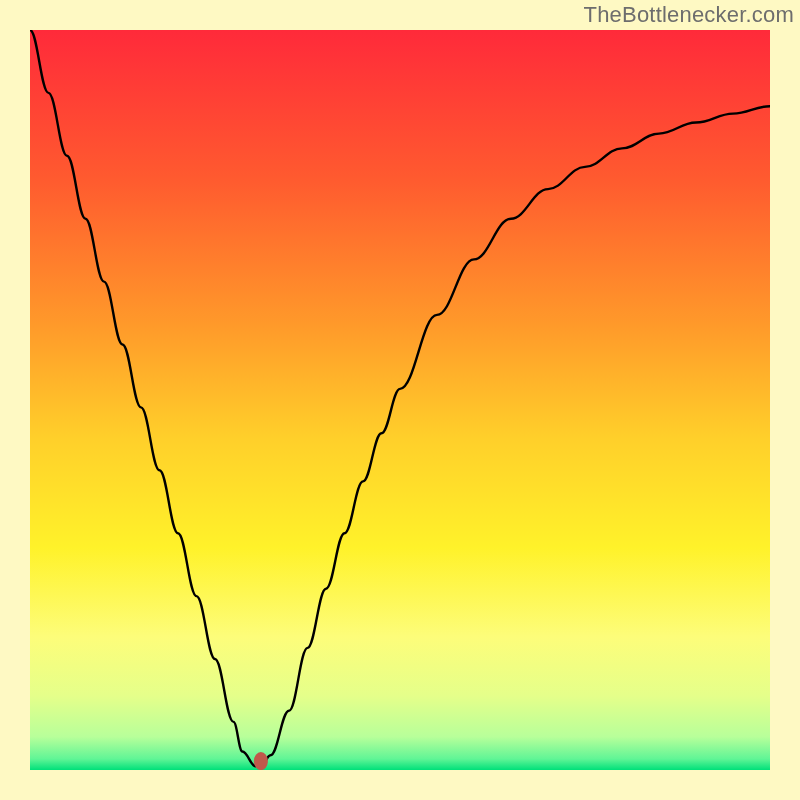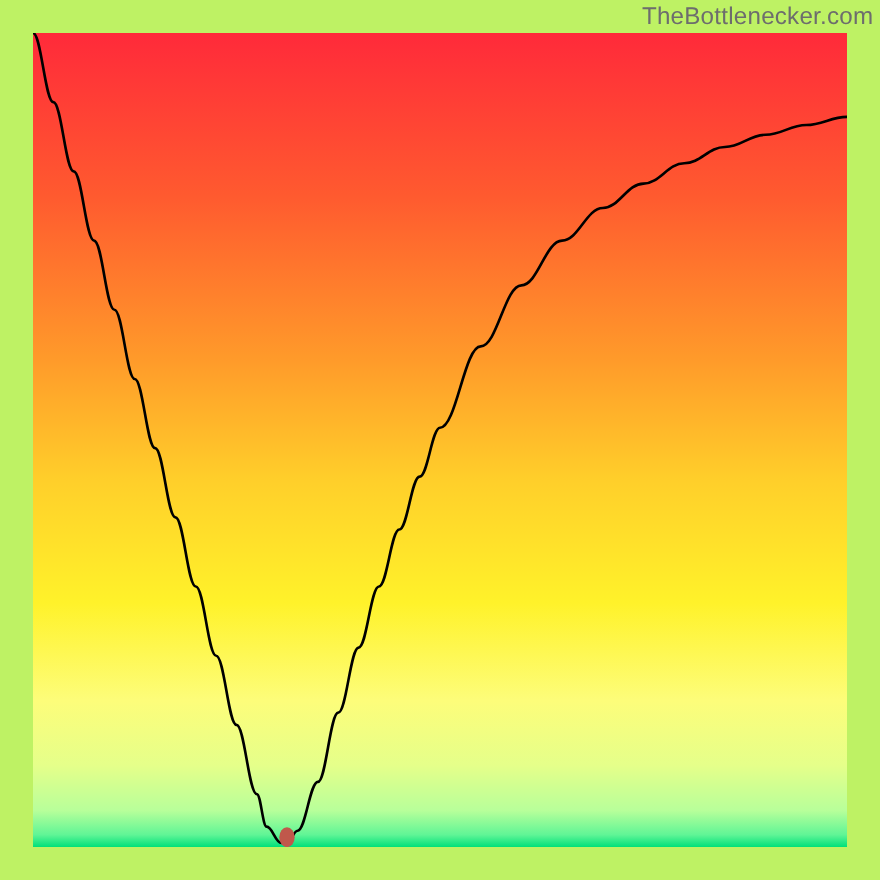--- a/index.html
+++ b/index.html
@@ -8,21 +8,21 @@
     width: 800px;
     height: 800px;
     background: #000;
     overflow: hidden;
     font-family: Arial, Helvetica, sans-serif;
   }
   .frame {
     position: relative;
     width: 800px;
     height: 800px;
-    background: #bef264;
+    background: #fef9c3;
   }
   .watermark {
     position: absolute;
     top: 2px;
     right: 6px;
     color: #6d6d6d;
     font-size: 22px;
     font-weight: 400;
     letter-spacing: 0.2px;
     z-index: 10;

